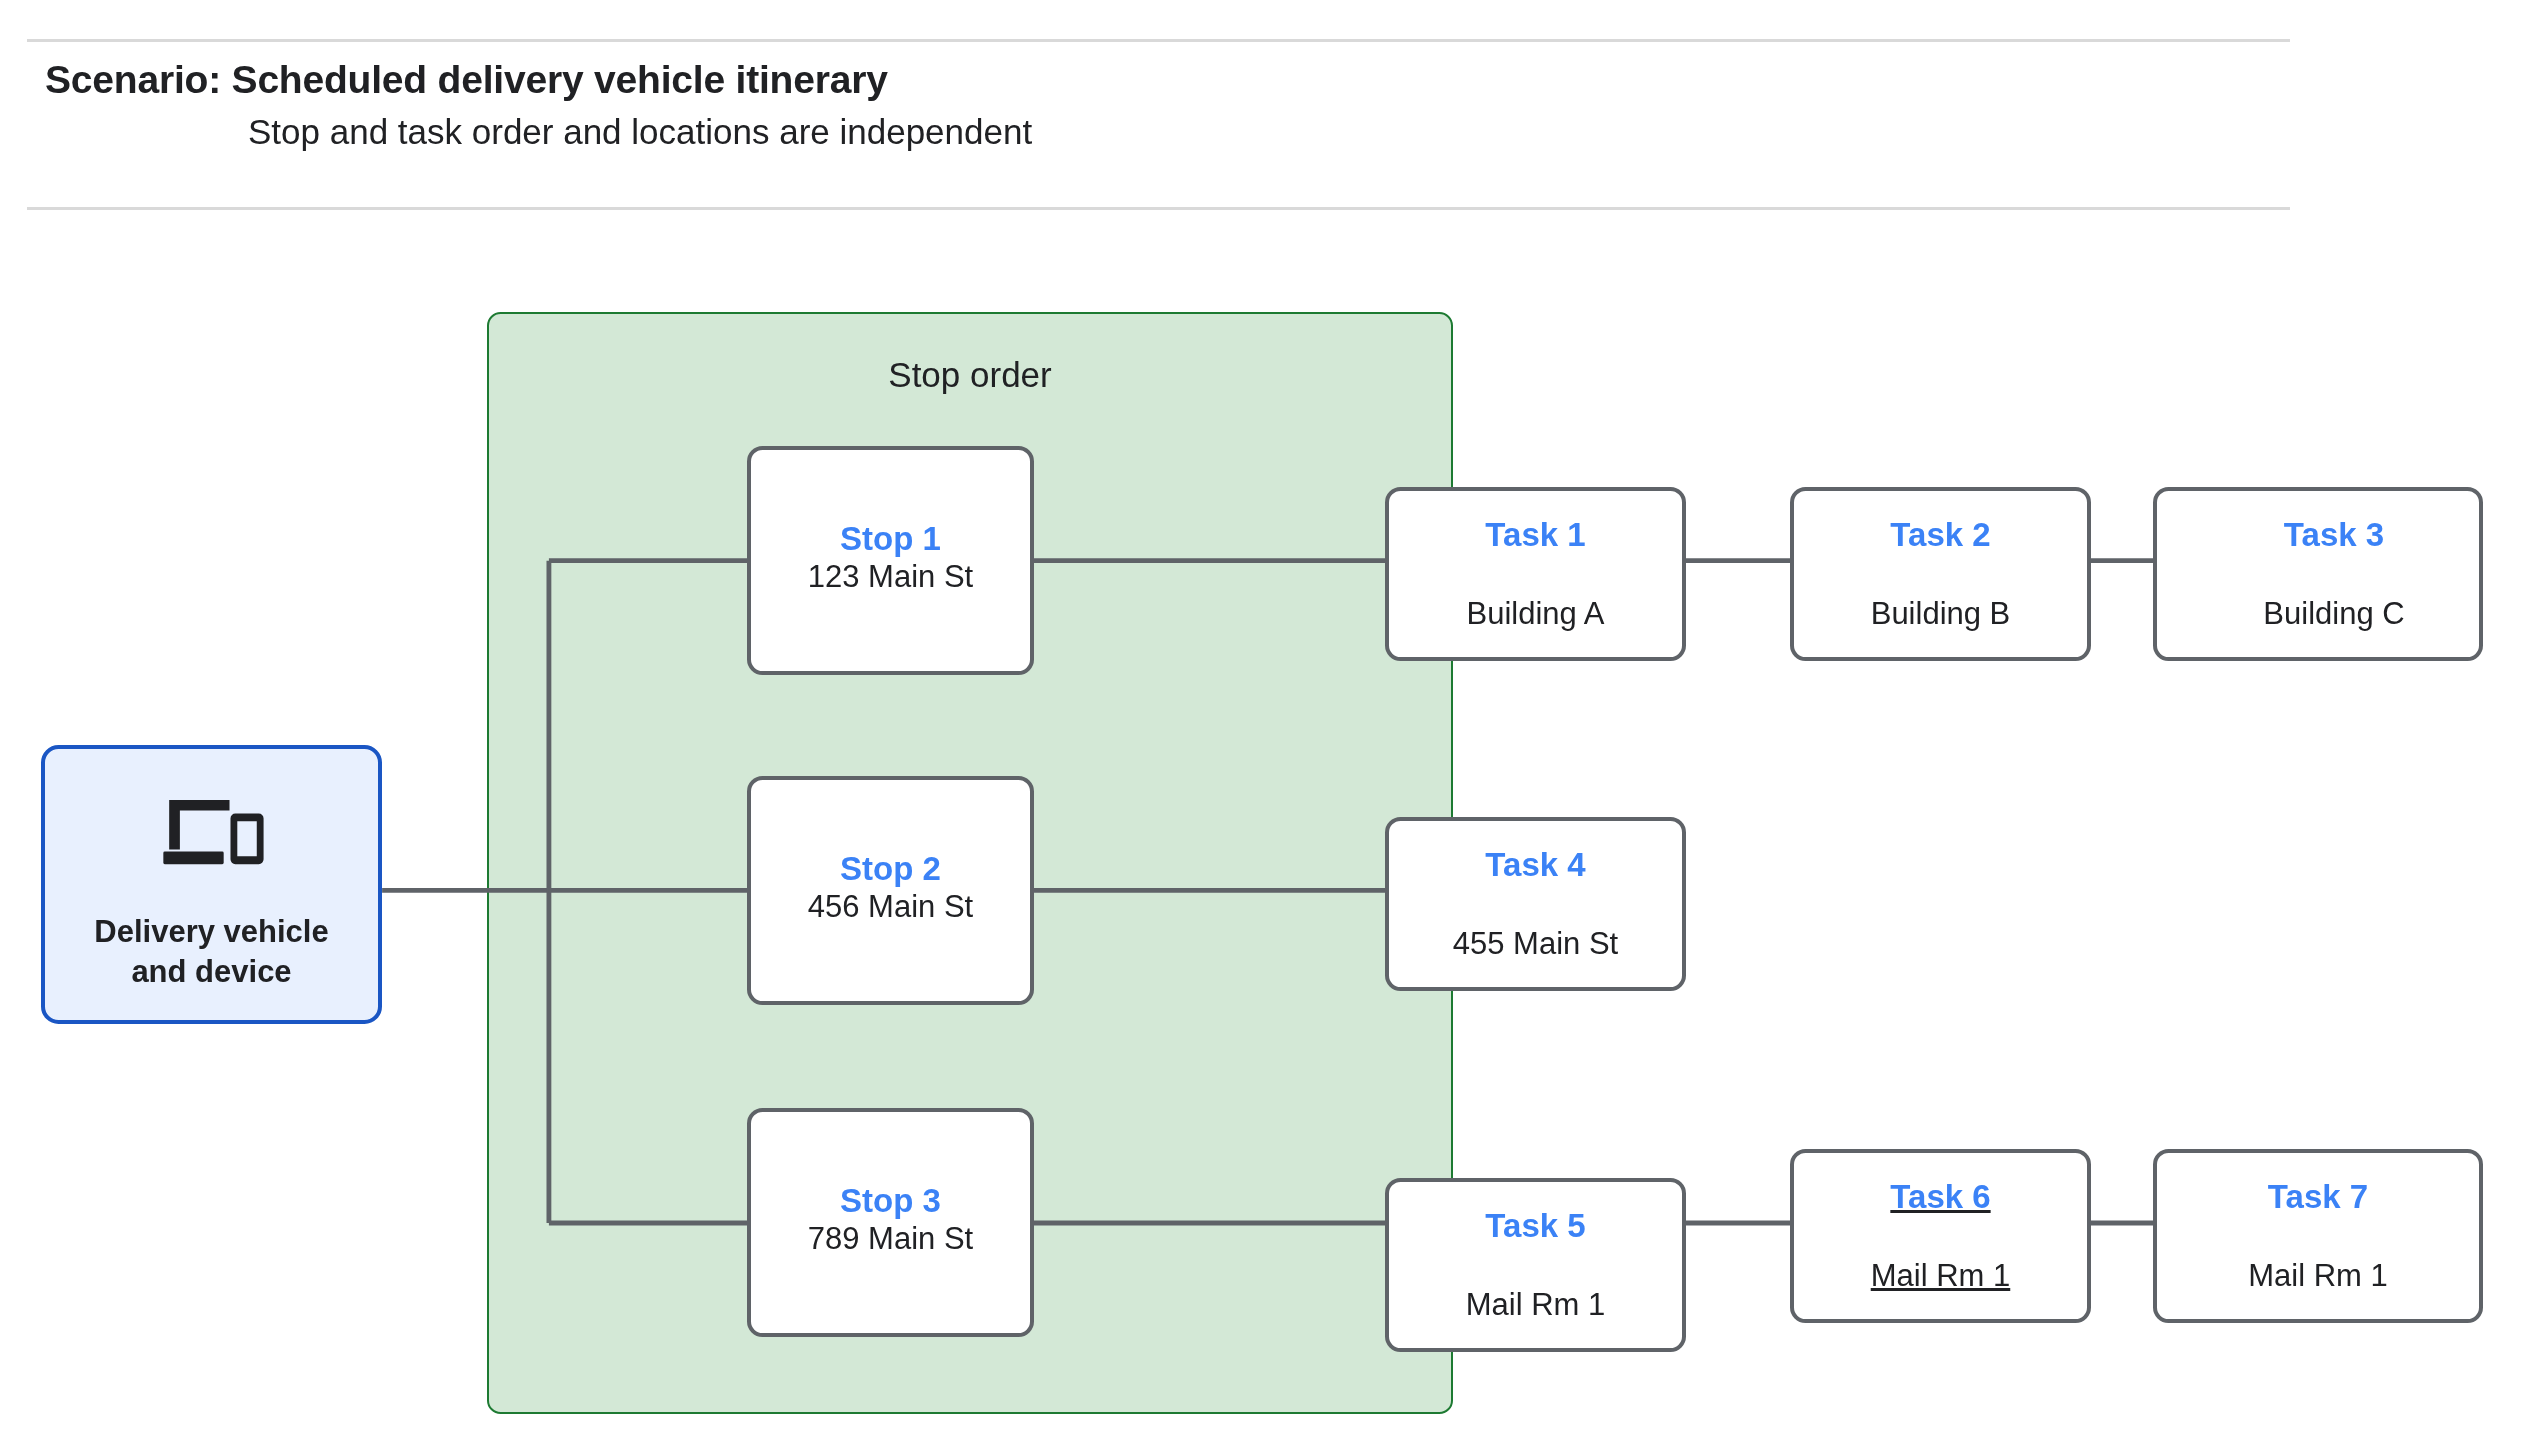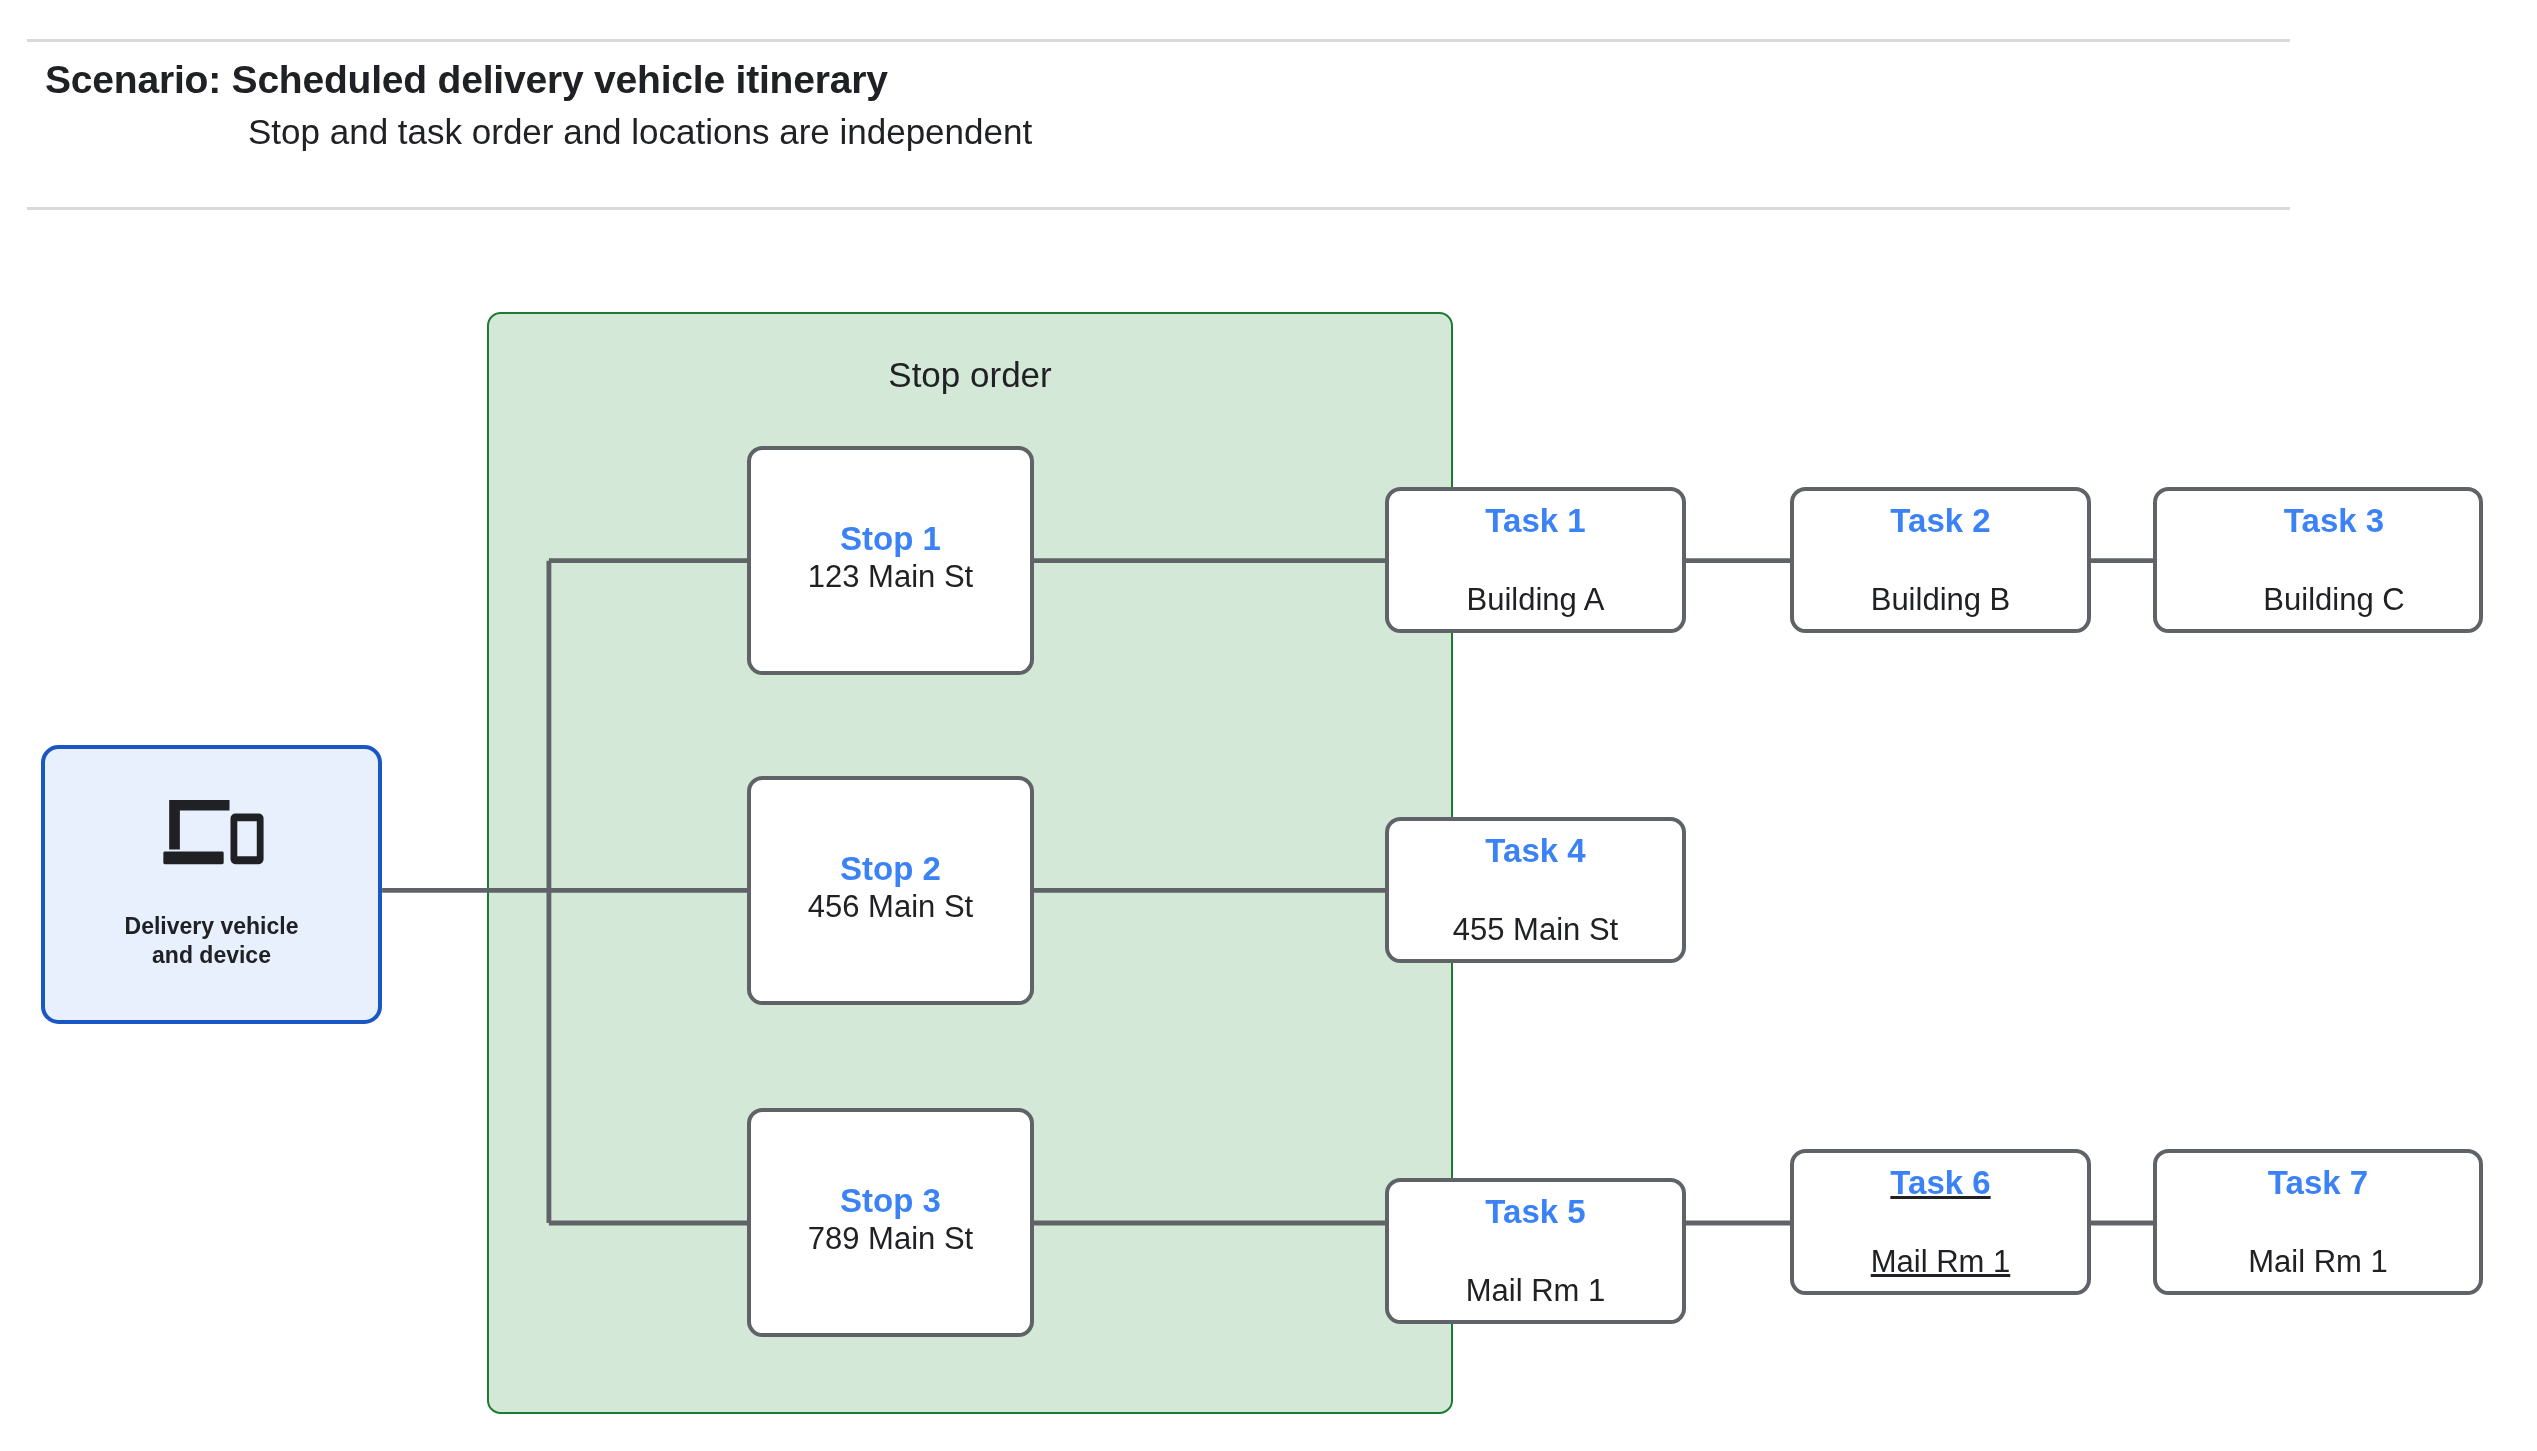--- a/index.html
+++ b/index.html
@@ -112,21 +112,21 @@
     color: #3b82f6;
   }
   .node .n-sub {
     font-size: 31px;
     font-weight: normal;
     line-height: 1.18;
     color: #202124;
   }
 
   .stop-node { width: 287px; height: 229px; }
-  .task-node { width: 301px; height: 146px; gap: 41px; }
+  .task-node { width: 301px; height: 174px; gap: 41px; }
   .task-node.wide { width: 330px; }
 
   
   .stop-node .labels { margin-top: -5.8px; }
 
   
   #device-card {
     position: absolute;
     left: 41px;
     top: 745px;
@@ -143,21 +143,21 @@
     top: 45px;
     transform: translateX(-50%);
     width: 109px;
     height: 78px;
   }
   #device-label {
     position: absolute;
     left: 0; right: 0;
     top: 163px;
     text-align: center;
-    font-size: 23px;
+    font-size: 31px;
     font-weight: bold;
     line-height: 1.28;
     color: #202124;
     white-space: pre-line;
   }
 </style>
 </head>
 <body>
 
 <div id="canvas">

